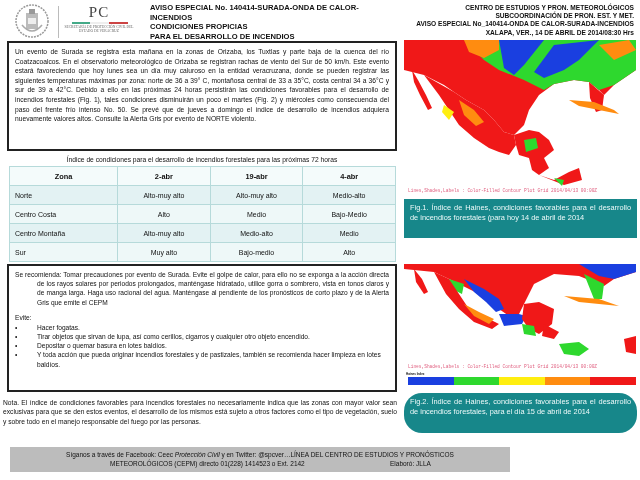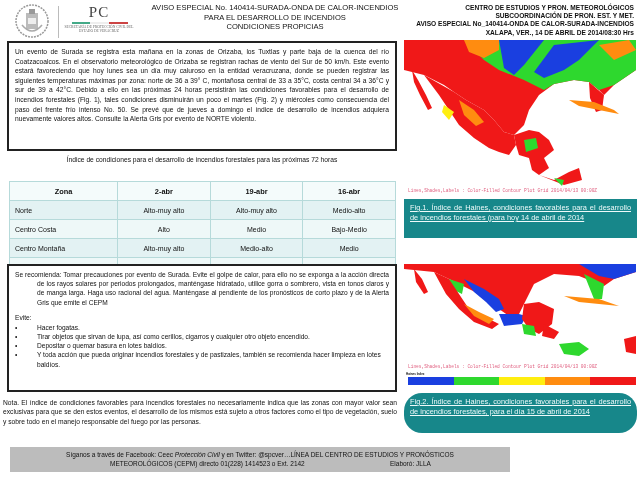--- a/index.html
+++ b/index.html
@@ -9,31 +9,31 @@
   .logo-area { position: absolute; left: 6px; top: 2px; width: 150px; height: 38px; text-decoration: underline; }
   .seal { position: absolute; left: 8px; top: 1px; width: 36px; height: 36px; }
   .logo-divider { position: absolute; left: 52px; top: 4px; width: 1px; height: 32px; background: #bbb; }
   .pc-mark { position: absolute; left: 58px; top: 2px; width: 70px; text-align: center;
              font-family: "Liberation Serif", serif; font-size: 15px; color: #444; letter-spacing: 1px; }
   .pc-stripe { position: absolute; left: 66px; top: 20px; width: 56px; height: 2px;
                background: linear-gradient(to right, #4a8 0 33%, #eee 33% 66%, #c44 66%); }
   .pc-sub { position: absolute; left: 52px; top: 23px; width: 82px; text-align: center;
             font-family: "Liberation Serif", serif; font-size: 3.6px; line-height: 4.2px; color: #666; text-transform: uppercase; }
 
-  .head-center { position: absolute; left: 150px; top: 3px; width: 250px; text-align: center;
-                 font-size: 7.6px; font-weight: normal; line-height: 9.5px; color: #111; }
+  .head-center { position: absolute; left: 150px; top: 3px; width: 250px; text-align: left;
+                 font-size: 7.6px; font-weight: bold; line-height: 9.5px; color: #111; }
   .head-right { position: absolute; left: 398px; top: 4px; width: 236px; text-align: right;
                 font-size: 6.6px; font-weight: bold; line-height: 8.2px; color: #111; }
 
   .box { position: absolute; border: 2px solid #222; background: #fff; }
   .intro { left: 7px; top: 41px; width: 390px; height: 110px; padding: 4px 6px; }
   .intro p { font-size: 6.7px; line-height: 9.6px; text-align: justify; }
 
   .table-caption { position: absolute; left: 8px; top: 156px; width: 388px; text-align: center; font-size: 6.7px; }
-  .fire-table { position: absolute; left: 9px; top: 166px; width: 387px; border-collapse: collapse; background: #e9f6f6; margin-top: 15px; }
+  .fire-table { position: absolute; left: 9px; top: 166px; width: 387px; border-collapse: collapse; background: #e9f6f6; }
   .fire-table th, .fire-table td { border: 1px solid #b6dada; height: 19px; font-size: 7px; }
   .fire-table th { background: #f4fbfb; font-weight: bold; text-align: center; font-size: 7.4px; }
   .fire-table td { text-align: center; }
   .fire-table td.zone { text-align: left; padding-left: 5px; }
   .fire-table tr:nth-child(odd) td { background: #e3f2f3; }
   .fire-table tr:nth-child(even) td { background: #eef8f8; }
 
   .recom { left: 7px; top: 264px; width: 390px; height: 128px; padding: 4px 6px; }
   .recom p.lead { font-size: 6.6px; line-height: 9.2px; text-align: justify; padding-left: 22px; text-indent: -22px; }
   .recom .evite { font-size: 6.6px; margin-top: 7px; }
@@ -47,21 +47,21 @@
             font-size: 6.5px; line-height: 9px; padding-top: 3px; }
   .footer .l1 { text-align: center; }
   .footer .l2 { position: relative; padding-left: 100px; }
   .footer .elab { position: absolute; left: 380px; top: 0; }
   .footer em { font-style: italic; }
 
   .map { position: absolute; left: 404px; width: 232px; background: #fff; overflow: hidden; }
   .map1 { top: 40px; height: 156px; }
   .map2 { top: 264px; height: 110px; }
   .caption-box { position: absolute; left: 404px; width: 233px; background: #17878a; color: #eefafa;
-                 font-size: 7.4px; line-height: 10px; padding: 4px 6px; text-align: justify; text-decoration: underline; }
+                 font-size: 7.4px; line-height: 10px; padding: 4px 6px; text-align: justify; }
   .cap1 { top: 199px; height: 39px; }
   .cap2 { top: 393px; height: 40px; border-radius: 18px; }
   .legend-bar { position: absolute; left: 408px; top: 377px; width: 228px; height: 8px; display: flex; }
   .legend-bar span { flex: 1; }
   .legend-label { position: absolute; left: 406px; top: 372px; font-size: 3px; font-weight: bold; }
 </style>
 </head>
 <body>
 
 <div class="logo-area">
@@ -73,43 +73,43 @@
     <path d="M8 22 Q18 34 28 22" fill="none" stroke="#aaa" stroke-width="1.5"></path>
   </svg>
   <div class="logo-divider"></div>
   <div class="pc-mark">PC</div>
   <div class="pc-stripe"></div>
   <div class="pc-sub">Secretaría de Protección Civil del Estado de Veracruz</div>
 </div>
 
 <div class="head-center">
   <div>AVISO ESPECIAL No. 140414-SURADA-ONDA DE CALOR-INCENDIOS</div>
+  <div>CONDICIONES PROPICIAS</div>
   <div>PARA EL DESARROLLO DE INCENDIOS</div>
-  <div>CONDICIONES PROPICIAS</div>
 </div>
 
 <div class="head-right">
   <div>CENTRO DE ESTUDIOS Y PRON. METEOROLÓGICOS</div>
   <div>SUBCOORDINACIÓN DE PRON. EST. Y MET.</div>
   <div>AVISO ESPECIAL No_140414-ONDA DE CALOR-SURADA-INCENDIOS</div>
   <div>XALAPA, VER., 14 DE ABRIL DE 2014/08:30 Hrs</div>
 </div>
 
 <div class="box intro">
   <p>Un evento de Surada se registra esta mañana en la zonas de Orizaba, los Tuxtlas y parte baja de la cuenca del río Coatzacoalcos. En el observatorio meteorológico de Orizaba se registran rachas de viento del Sur de 50 km/h. Este evento estará favoreciendo que hoy lunes sea un día muy caluroso en la entidad veracruzana, donde se pueden registrar las siguientes temperaturas máximas por zona: norte de 36 a 39° C, montañosa central de 33 a 35°C, costa central 34 a 36°C y sur de 39 a 42°C. Debido a ello en las próximas 24 horas persistirán las condiciones favorables para el desarrollo de incendios forestales (Fig. 1), tales condiciones disminuirán un poco el martes (Fig. 2) y miércoles como consecuencia del paso del frente frío intenso No. 50. Se prevé que de jueves a domingo el índice de desarrollo de incendios adquiera nuevamente valores altos. Consulte la Alerta Gris por evento de NORTE violento.</p>
 </div>
 
 <div class="table-caption">Índice de condiciones para el desarrollo de incendios forestales para las próximas 72 horas</div>
 <table class="fire-table">
   <thead>
     <tr>
       <th style="width:28%">Zona</th>
       <th style="width:24%">2-abr</th>
       <th style="width:24%">19-abr</th>
-      <th style="width:24%">16-abr</th>
+      <th style="width:24%">4-abr</th>
     </tr>
   </thead>
   <tbody>
     <tr>
       <td class="zone">Norte</td>
       <td>Alto-muy alto</td>
       <td>Alto-muy alto</td>
       <td>Medio-alto</td>
     </tr>
     <tr>

